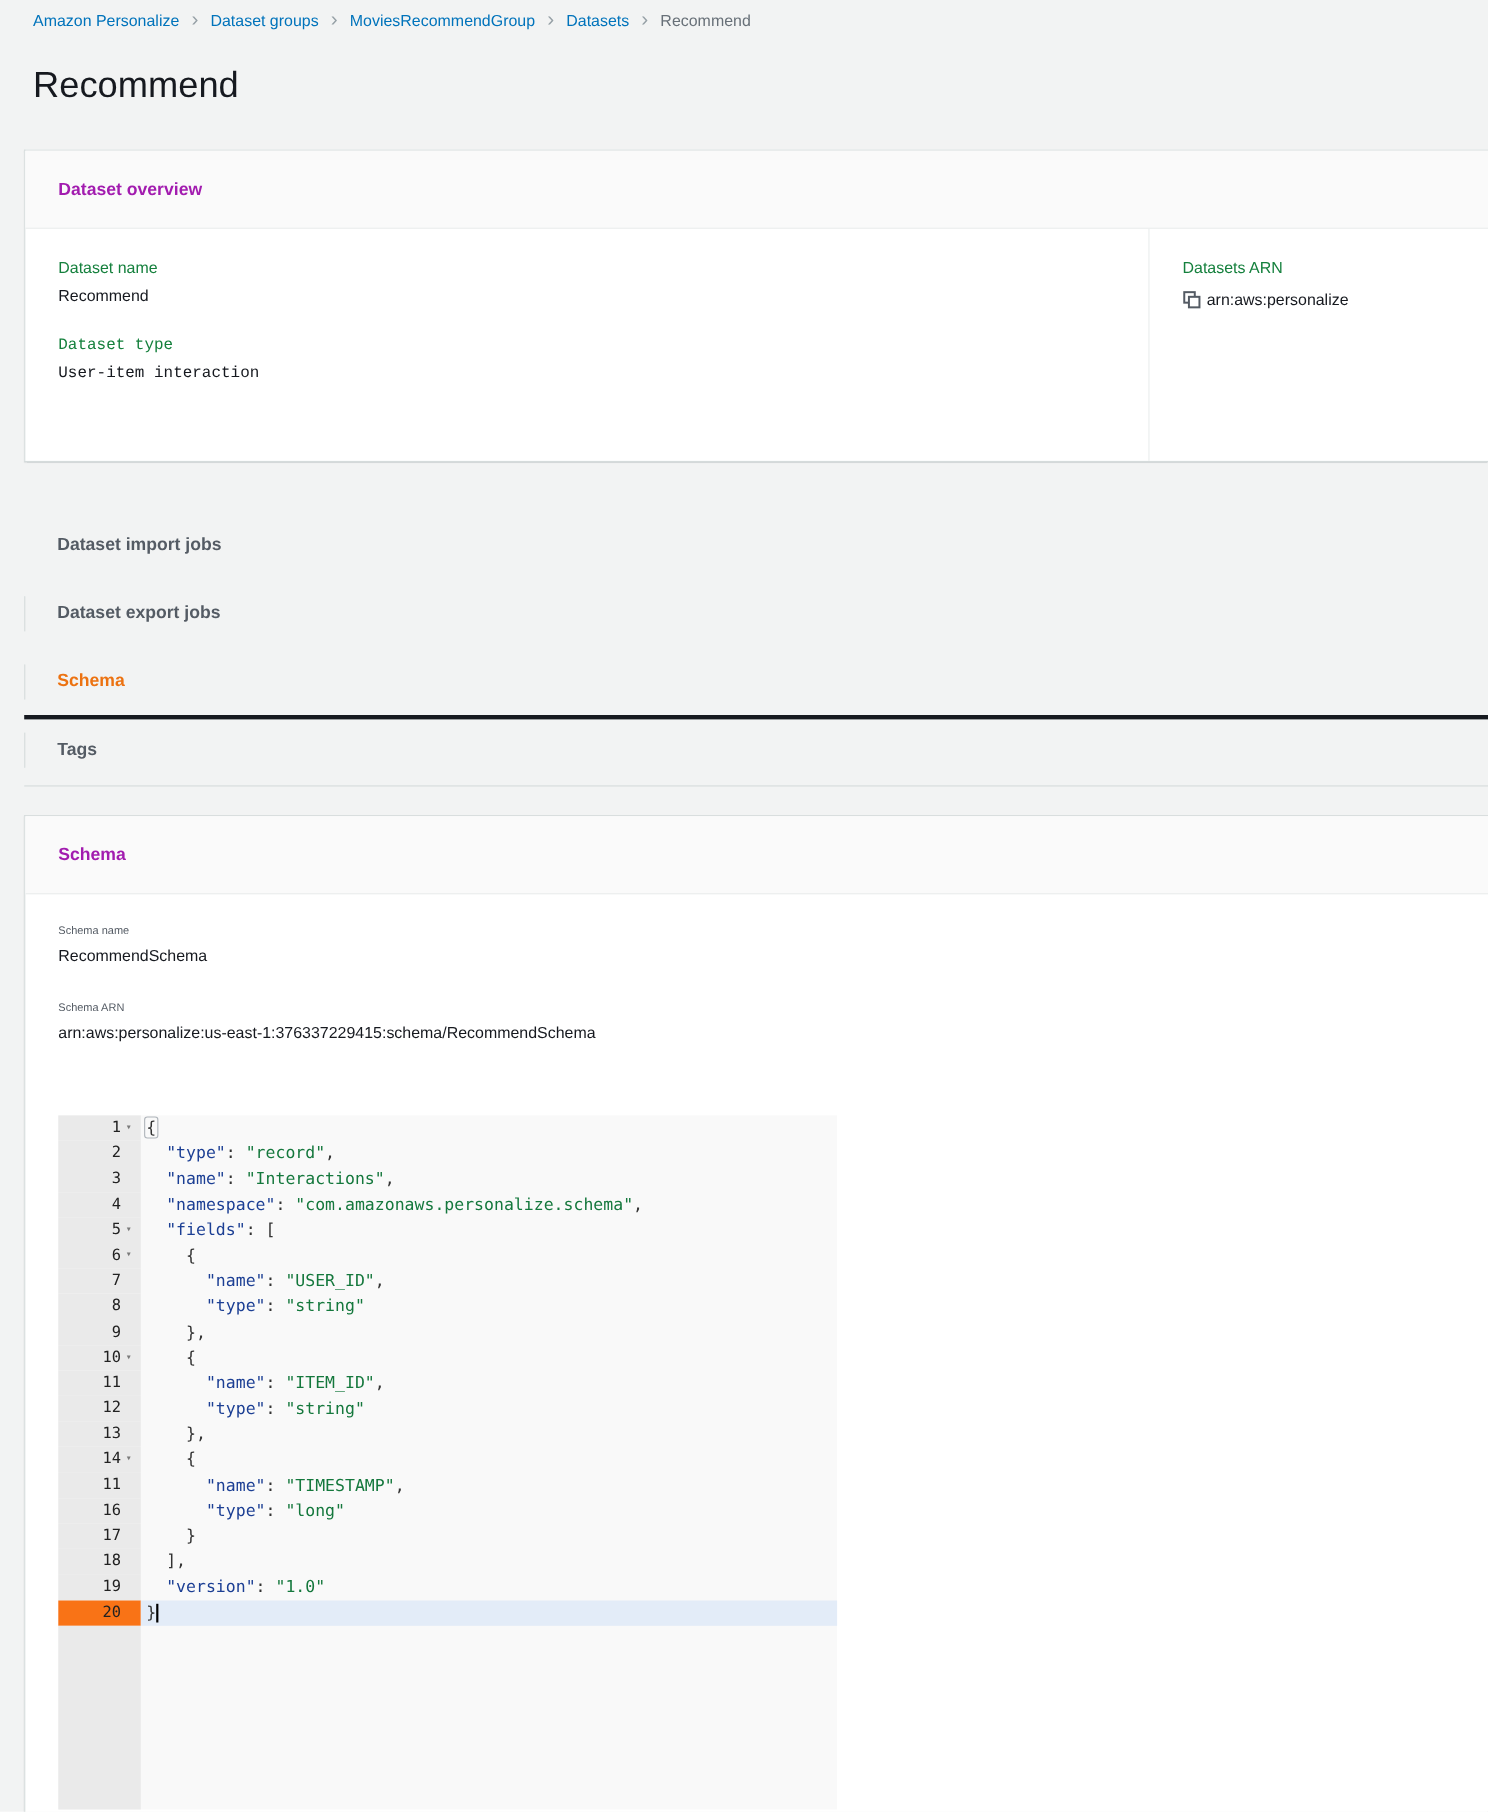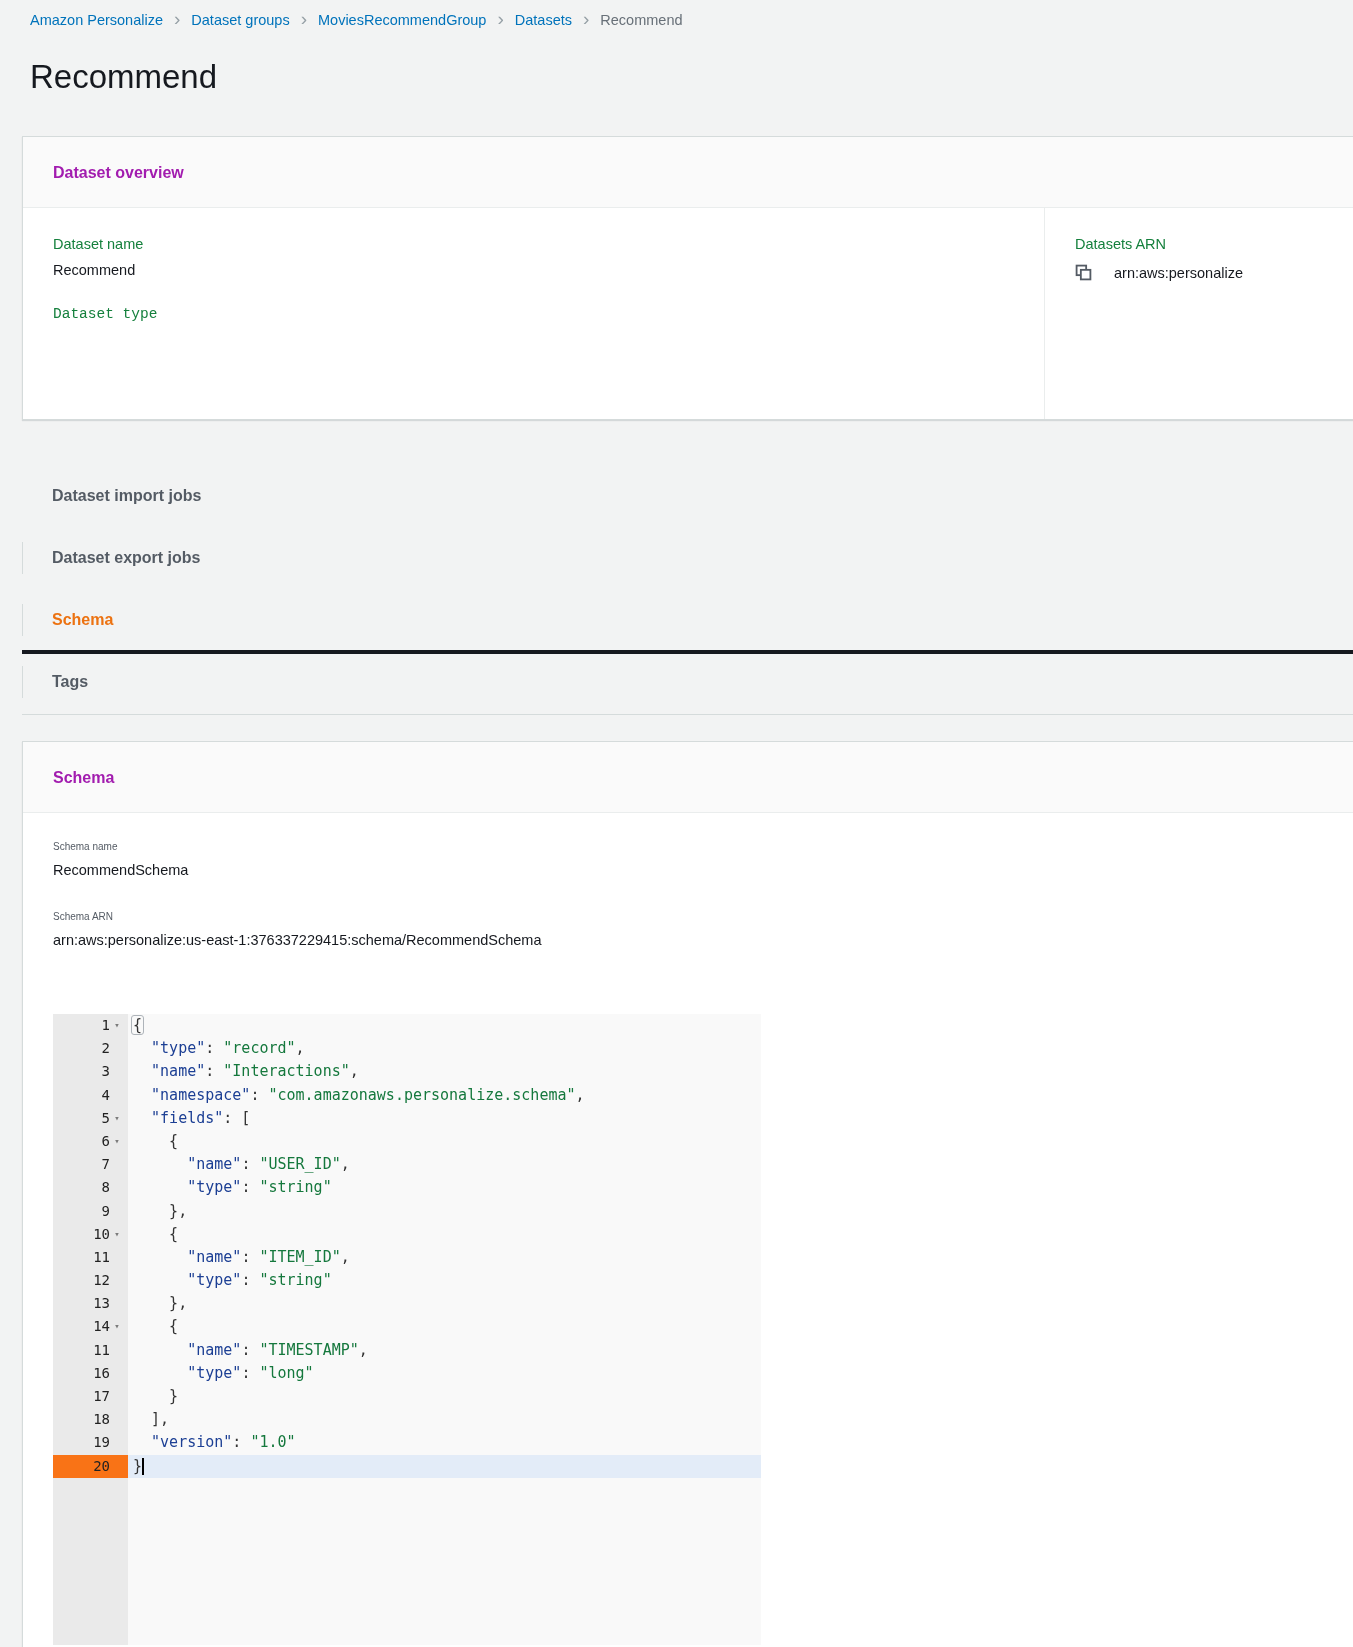--- a/index.html
+++ b/index.html
@@ -27,21 +27,21 @@
   .card-title{font-size:16px;font-weight:700;color:#a21caf;}
   
   #overview-card{margin-top:40px;}
   .ov-body{display:flex;min-height:211px;box-sizing:border-box;}
   .ov-col-left{width:1021px;box-sizing:border-box;padding:28px 0 30px 30px;}
   .ov-col-right{flex:1;border-left:1px solid #eaeded;padding:28px 0 30px 30px;overflow:hidden;}
   .field{margin-bottom:28px;}
   .field:last-child{margin-bottom:0;font-family:Liberation Mono, monospace;}
   .field-label{font-size:14.5px;color:#15803d;margin-bottom:10px;}
   .field-value{font-size:14.5px;color:#16191f;}
-  .arn-row{display:flex;align-items:center;gap:22px;margin-top:12px;white-space:nowrap;}
+  .arn-row{display:flex;align-items:center;gap:5px;margin-top:12px;white-space:nowrap;}
   .copy-icon{flex:none;width:17px;height:17px;display:inline-block;}
   .arn-text{font-size:14.5px;color:#16191f;}
   
   .tabs{margin:46px 0 0 22px;display:flex;border-bottom:1px solid #d5dbdb;flex-direction:column;}
   .tab{position:relative;padding:21px 30px 23px 30px;font-size:16px;font-weight:700;color:#545b64;cursor:pointer;}
   .tab + .tab::before{content:"";position:absolute;left:0;top:14px;bottom:16px;width:1px;background:#d5dbdb;}
   .tab.active{color:#ec7211;}
   .tab.active::after{content:"";position:absolute;left:0;right:0;bottom:-2px;height:4px;background:#16191f;}
   
   #schema-card{margin-top:26px;height:990px;box-sizing:border-box;overflow:hidden;}
@@ -99,20 +99,21 @@
     <span class="card-title">Dataset overview</span>
   </div>
   <div class="ov-body">
     <div class="ov-col-left" id="overview-fields">
         <div class="field">
           <div class="field-label">Dataset name</div>
           <div class="field-value">Recommend</div>
         </div>
         <div class="field">
           <div class="field-label">Dataset type</div>
+          <div class="field-value">User-item interaction</div>
         </div>
       </div>
     <div class="ov-col-right">
       <div class="field-label">Datasets ARN</div>
       <div class="arn-row">
         <span class="copy-icon">
           <svg width="17" height="17" viewBox="0 0 16 16">
             <rect x="1.5" y="1.5" width="9" height="9" fill="none" stroke="#545b64" stroke-width="1.7"></rect>
             <rect x="5.5" y="5.5" width="9" height="9" fill="#fff" stroke="#545b64" stroke-width="1.7"></rect>
           </svg>

